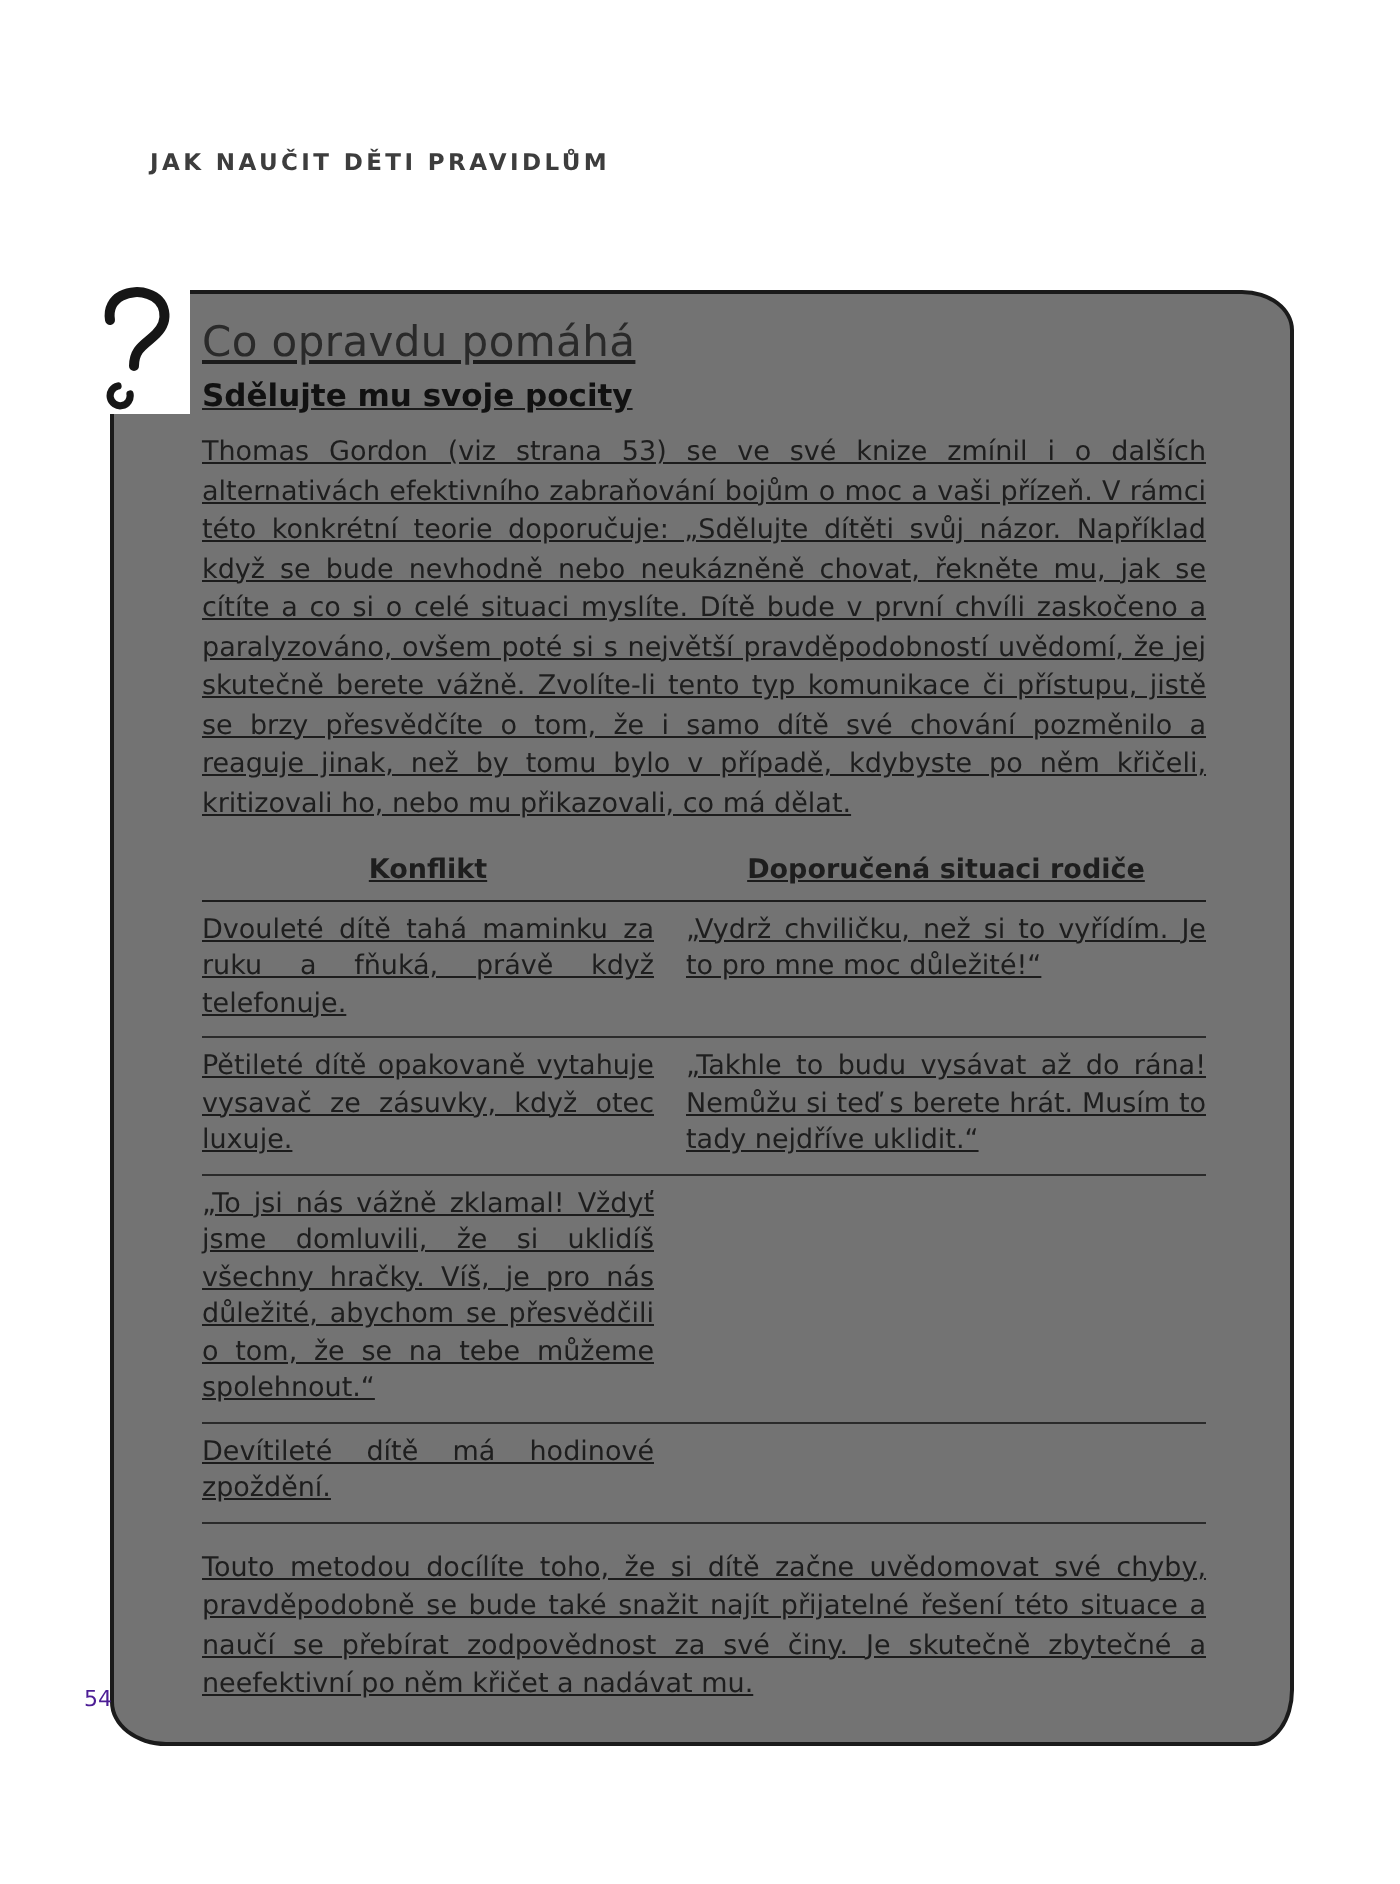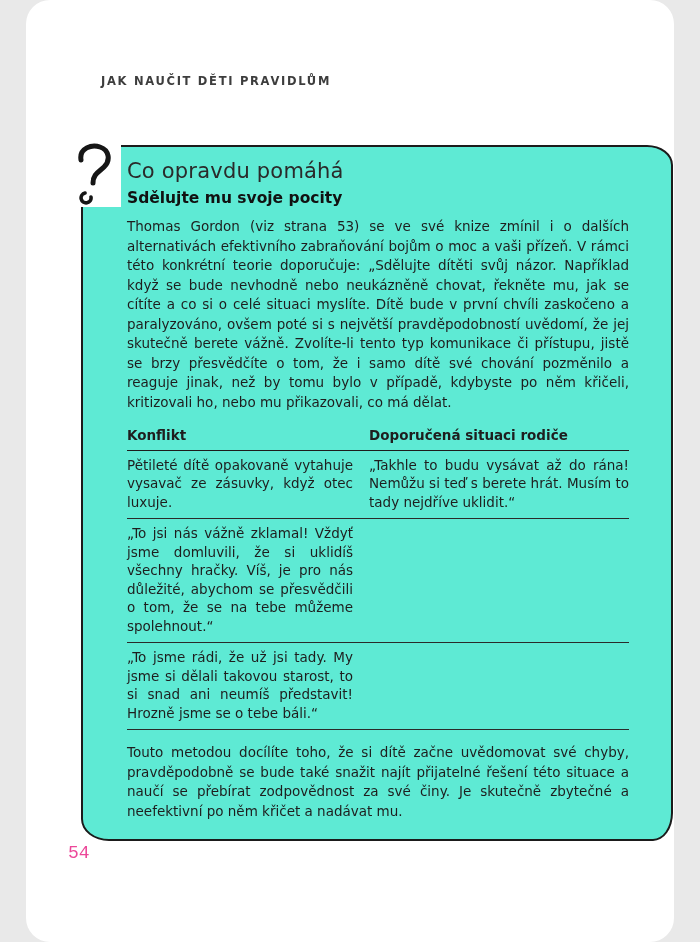--- a/index.html
+++ b/index.html
@@ -1,48 +1,48 @@
 <!DOCTYPE html>
 <html lang="cs"><head>
 <meta charset="utf-8">
 <style>
   * { margin: 0; padding: 0; box-sizing: border-box; }
   html, body { background: #e9e9e9; }
   body { font-family: "DejaVu Sans", "Liberation Sans", sans-serif; }
 
   .page {
     position: relative;
-    width: 648px;
+    width: 700px;
     height: 942px;
     margin: 0 auto;
     background: #ffffff;
     color: #1c1c1c;
     overflow: hidden;
-    border-radius: 24px;
   }
 
   .running-head {
     position: absolute;
     left: 75px;
     top: 74px;
     font-size: 11.5px;
     font-weight: 700;
     letter-spacing: 1.7px;
     color: #3d3d3d;
   }
 
   .content-box {
     position: absolute;
     left: 55px;
     top: 145px;
     width: 592px;
     border: 2.5px solid #1b1b1b;
     border-radius: 22px 26px 20px 28px / 26px 20px 28px 22px;
     padding: 12px 42px 18px 44px;
-    background: #5eead4;
+    background: #737373;
+    text-decoration: underline;
   }
 
   .qmark {
     position: absolute;
     left: -14px;
     top: -10px;
     width: 52px;
     height: 70px;
     background: #ffffff;
     display: flex;
@@ -93,39 +93,38 @@
 
   .cell {
     font-size: 13.5px;
     line-height: 18.5px;
     text-align: justify;
     color: #1e1e1e;
   }
 
   .thead .cell {
     font-weight: 700;
-    text-align: left;
+    text-align: center;
     font-size: 13.5px;
   }
 
   .closing-par {
     margin-top: 13px;
     font-size: 13.5px;
     line-height: 19.5px;
     text-align: justify;
     color: #1e1e1e;
   }
 
   .page-number {
     position: absolute;
     left: 42px;
     top: 843px;
-    font-size: 18px;
-    color: #ec4899;
-    font-family: Liberation Mono, monospace;
+    font-size: 11px;
+    color: #4c1d95;
   }
 </style>
 </head>
 <body>
 
 <div class="page">
 
   <div class="running-head">JAK NAUČIT DĚTI PRAVIDLŮM</div>
 
   <div class="content-box">
@@ -144,32 +143,36 @@
     <p class="body-par">Thomas Gordon (viz strana 53) se ve své knize zmínil i o dalších alternativách efektivního zabraňování bojům o moc a vaši přízeň. V rámci této konkrétní teorie doporučuje: „Sdělujte dítěti svůj názor. Například když se bude nevhodně nebo neukázněně chovat, řekněte mu, jak se cítíte a co si o celé situaci myslíte. Dítě bude v první chvíli zaskočeno a paralyzováno, ovšem poté si s největší pravděpodobností uvědomí, že jej skutečně berete vážně. Zvolíte-li tento typ komunikace či přístupu, jistě se brzy přesvědčíte o tom, že i samo dítě své chování pozměnilo a reaguje jinak, než by tomu bylo v případě, kdybyste po něm křičeli, kritizovali ho, nebo mu přikazovali, co má dělat.</p>
 
 
     <div class="conflict-table">
 
       <div class="trow thead">
         <div class="cell">Konflikt</div>
         <div class="cell">Doporučená situaci rodiče</div>
       </div>
 
+      <div class="trow">
+        <div class="cell">Dvouleté dítě tahá maminku za ruku a fňuká, právě když telefonuje.</div>
+        <div class="cell">„Vydrž chviličku, než si to vyřídím. Je to pro mne moc důležité!“</div>
+      </div>
 
       <div class="trow">
         <div class="cell">Pětileté dítě opakovaně vytahuje vysavač ze zásuvky, když otec luxuje.</div>
         <div class="cell">„Takhle to budu vysávat až do rána! Nemůžu si teď s berete hrát. Musím to tady nejdříve uklidit.“</div>
       </div>
 
       <div class="trow">
         <div class="cell">„To jsi nás vážně zklamal! Vždyť jsme domluvili, že si uklidíš všechny hračky. Víš, je pro nás důležité, abychom se přesvědčili o tom, že se na tebe můžeme spolehnout.“</div>
       </div>
 
       <div class="trow">
-        <div class="cell">„To jsme rádi, že už jsi tady. My jsme si dělali takovou starost, to si snad ani neumíš představit! Hrozně jsme se o tebe báli.“</div>
+        <div class="cell">Devítileté dítě má hodinové zpoždění.</div>
       </div>
 
     </div>
 
     <p class="closing-par">Touto metodou docílíte toho, že si dítě začne uvědomovat své chyby, pravděpodobně se bude také snažit najít přijatelné řešení této situace a naučí se přebírat zodpovědnost za své činy. Je skutečně zbytečné a neefektivní po něm křičet a nadávat mu.</p>
 
   </div>
 
   <div class="page-number">54</div>
 

